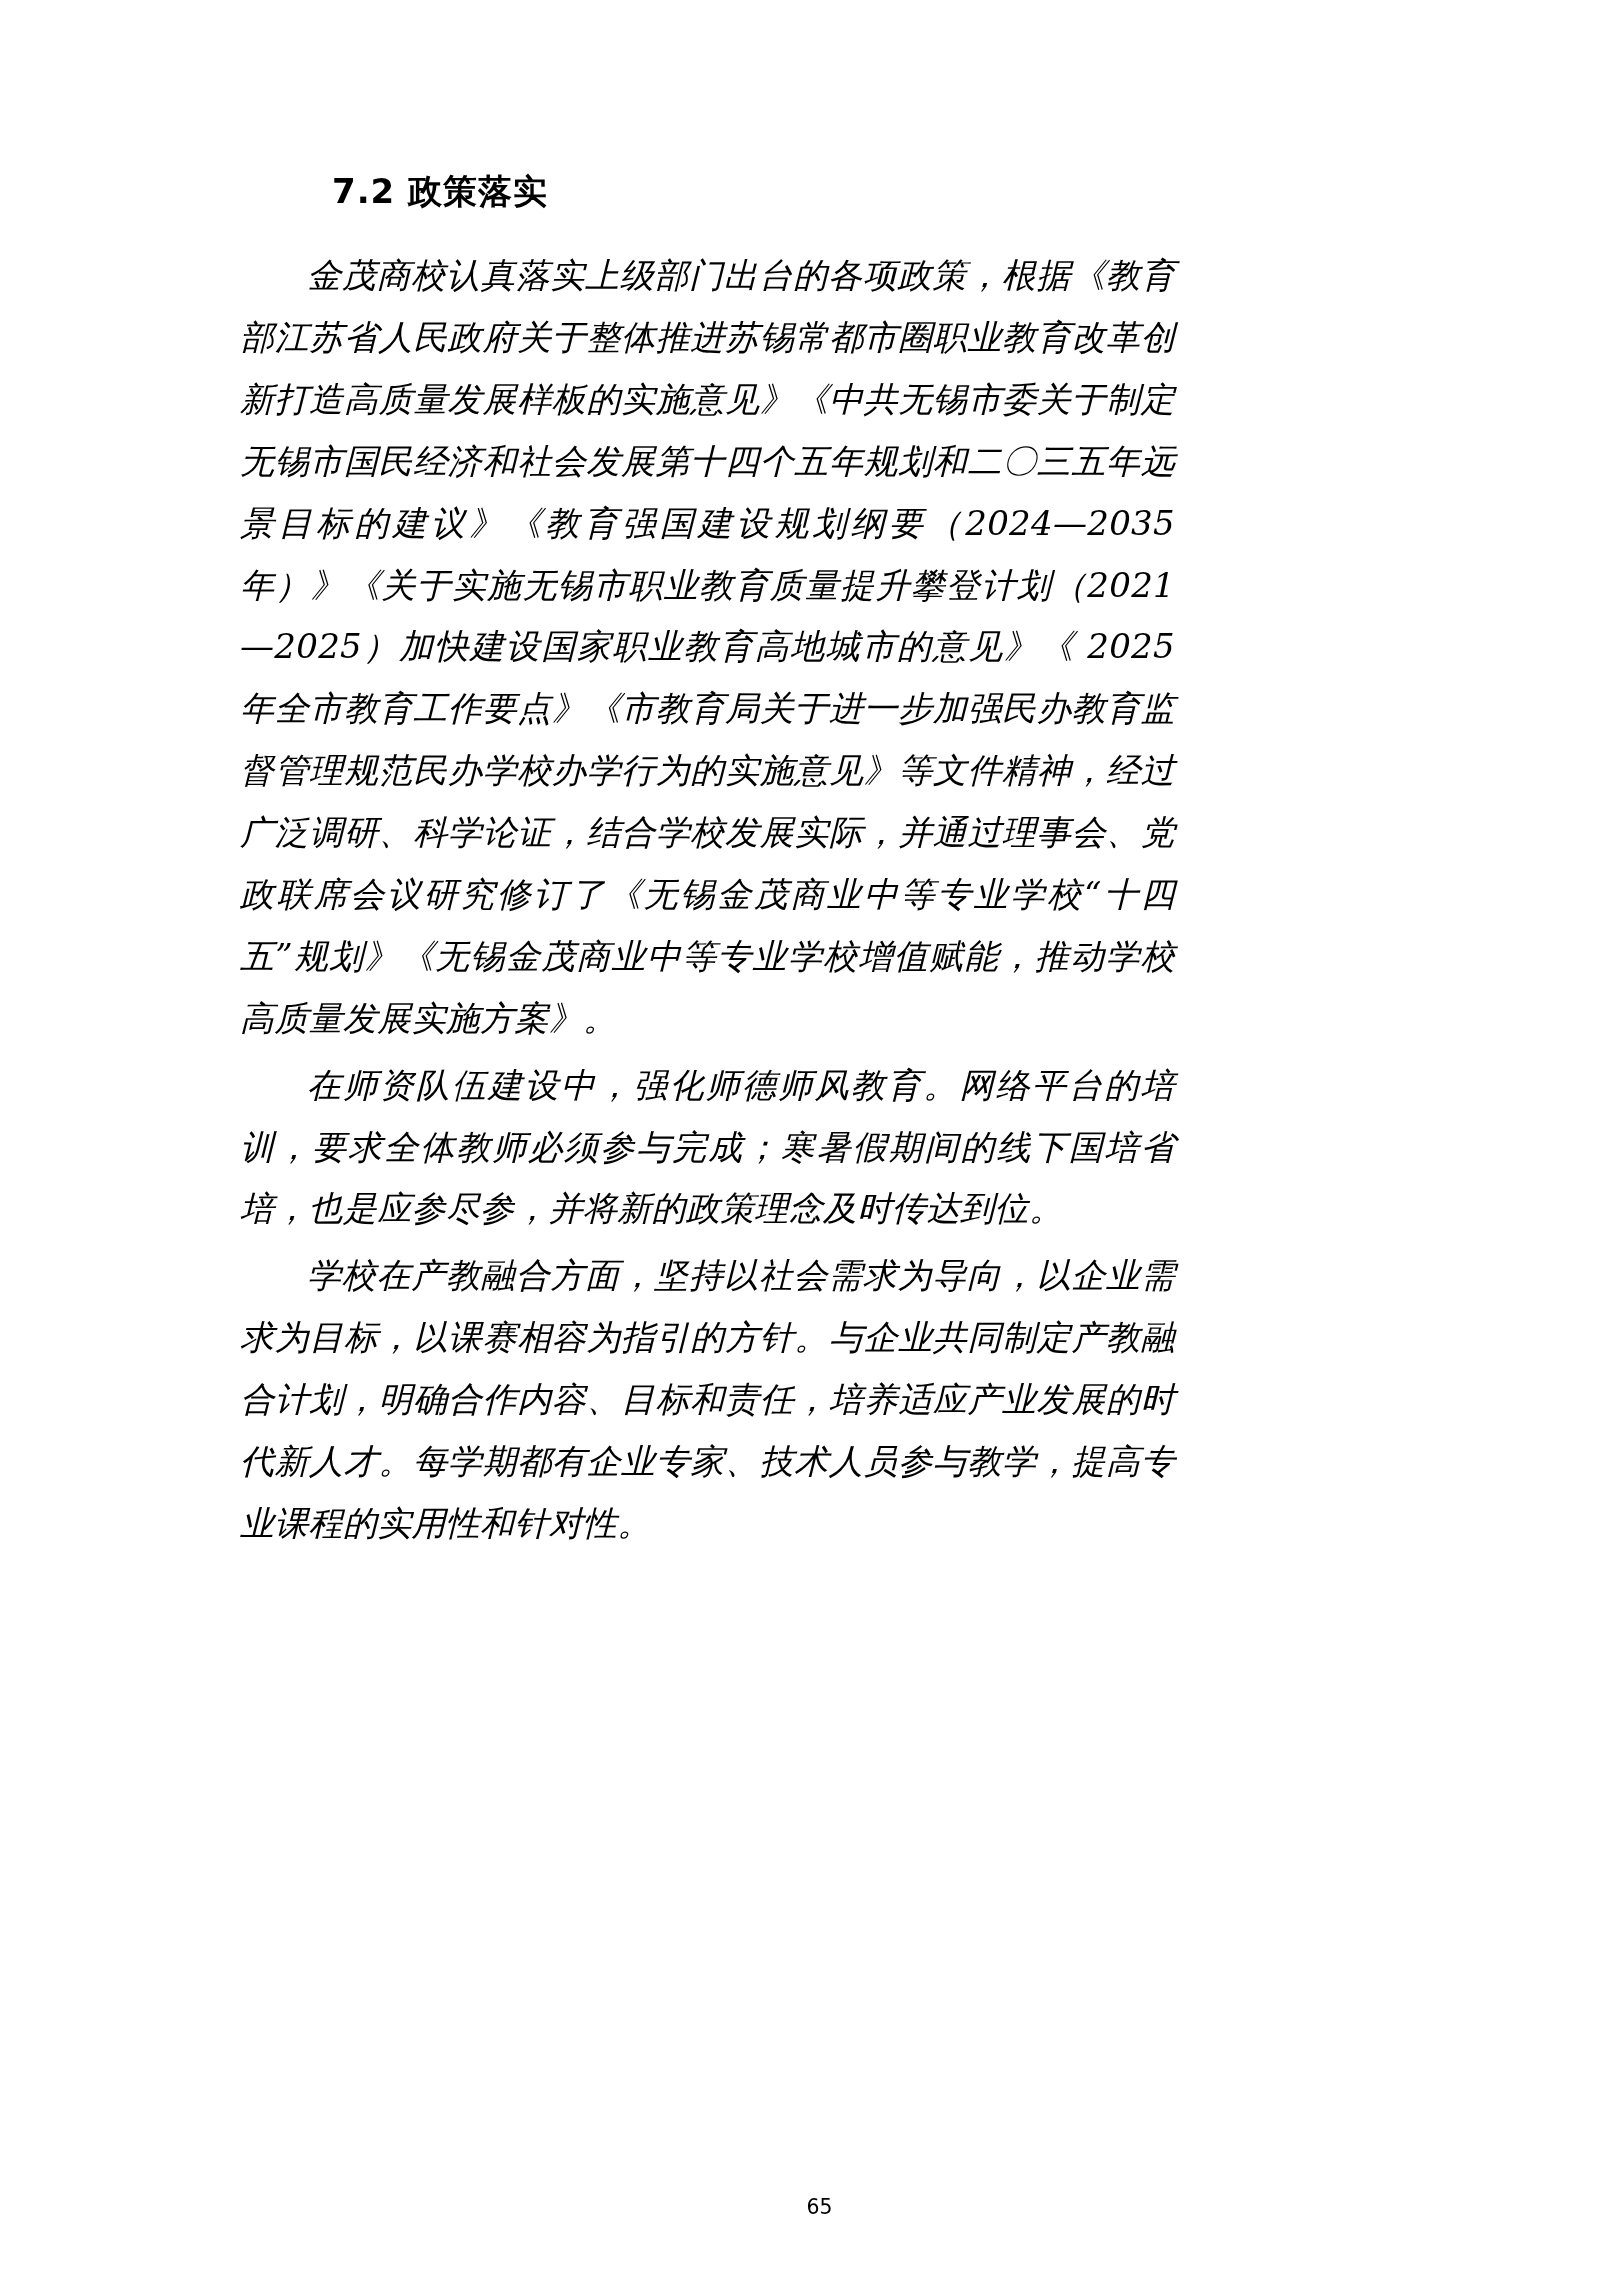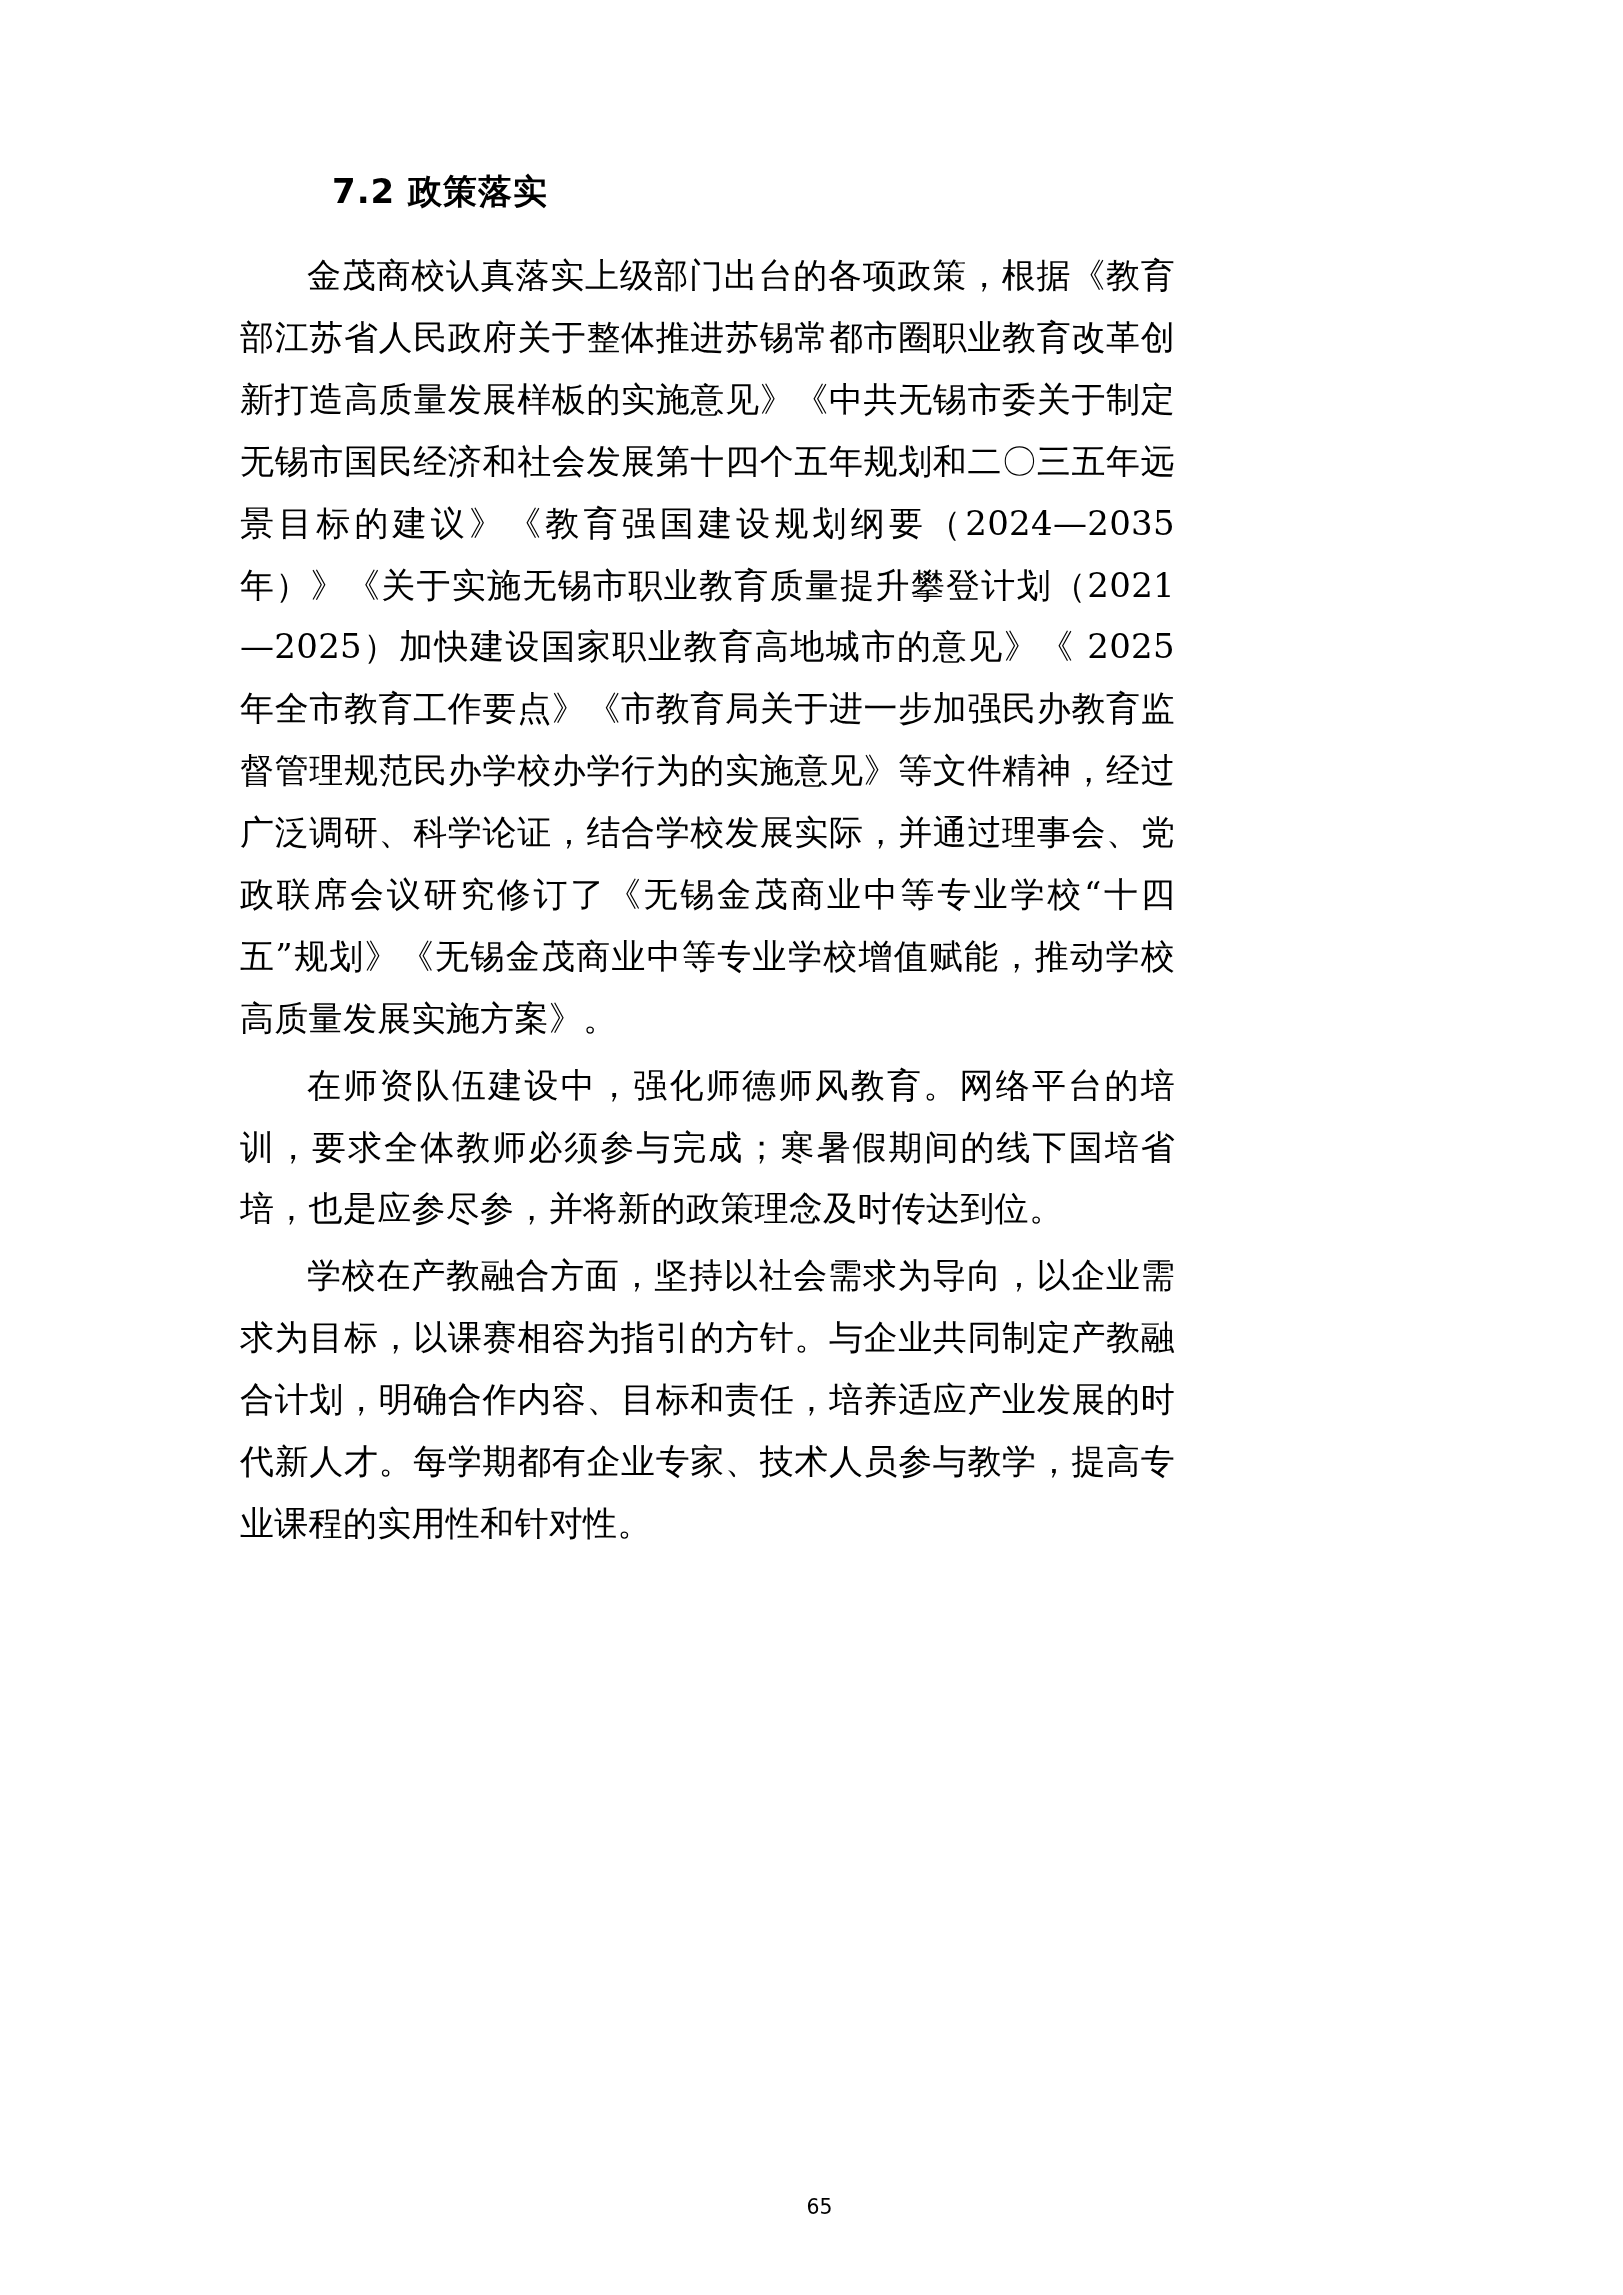--- a/index.html
+++ b/index.html
@@ -34,20 +34,21 @@
     font-size: 34px;
     line-height: 1.82;
     text-align: justify;
     text-justify: inter-ideograph;
     text-indent: 67px;
     margin: 0 0 3.1px 0;
     letter-spacing: 0.3px;
   }
   .para.block {
     margin-bottom: 5.1px;
+    font-style: italic;
   }
   .page-number {
     position: absolute;
     bottom: 76px;
     left: 0;
     width: 1623px;
     text-align: center;
     font-size: 20.4px;
     font-family: "DejaVu Sans", "Liberation Sans", sans-serif;
     padding-left: 8px;

